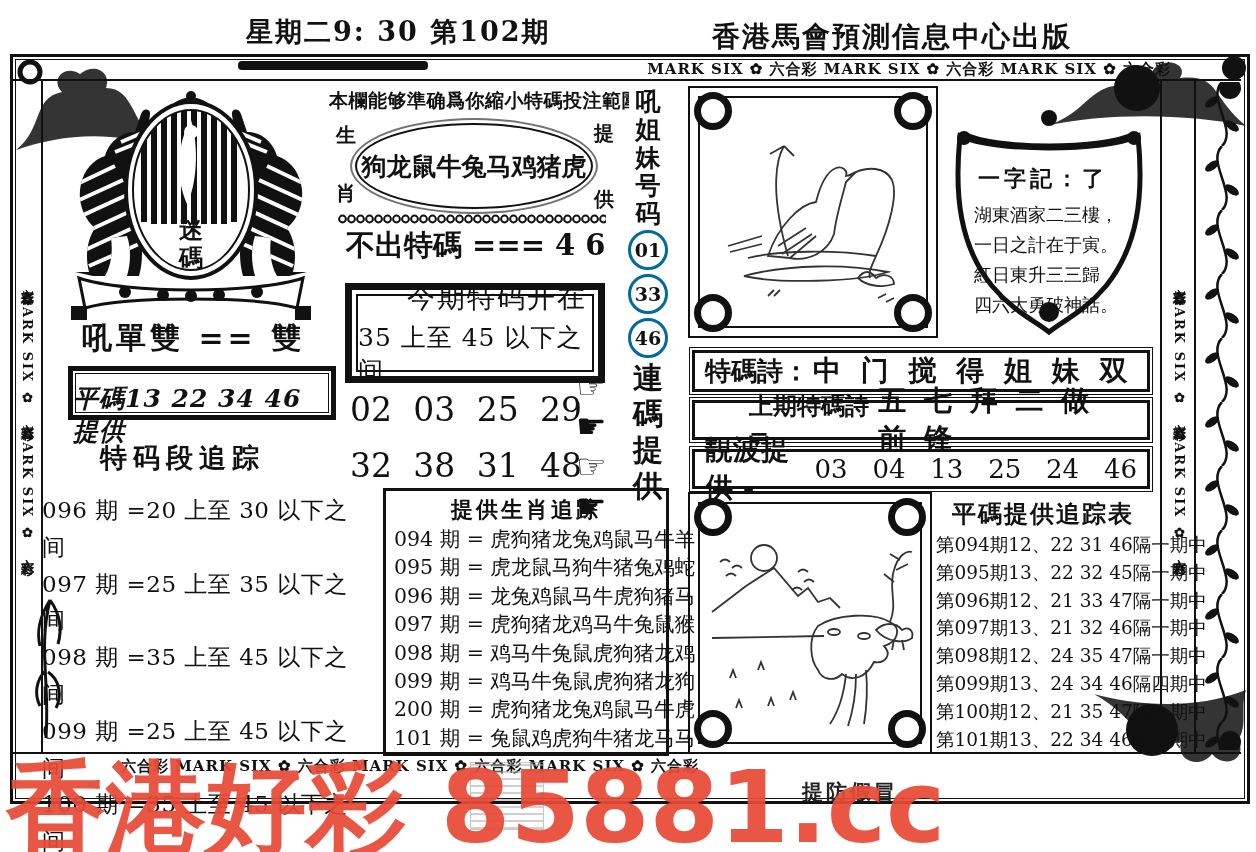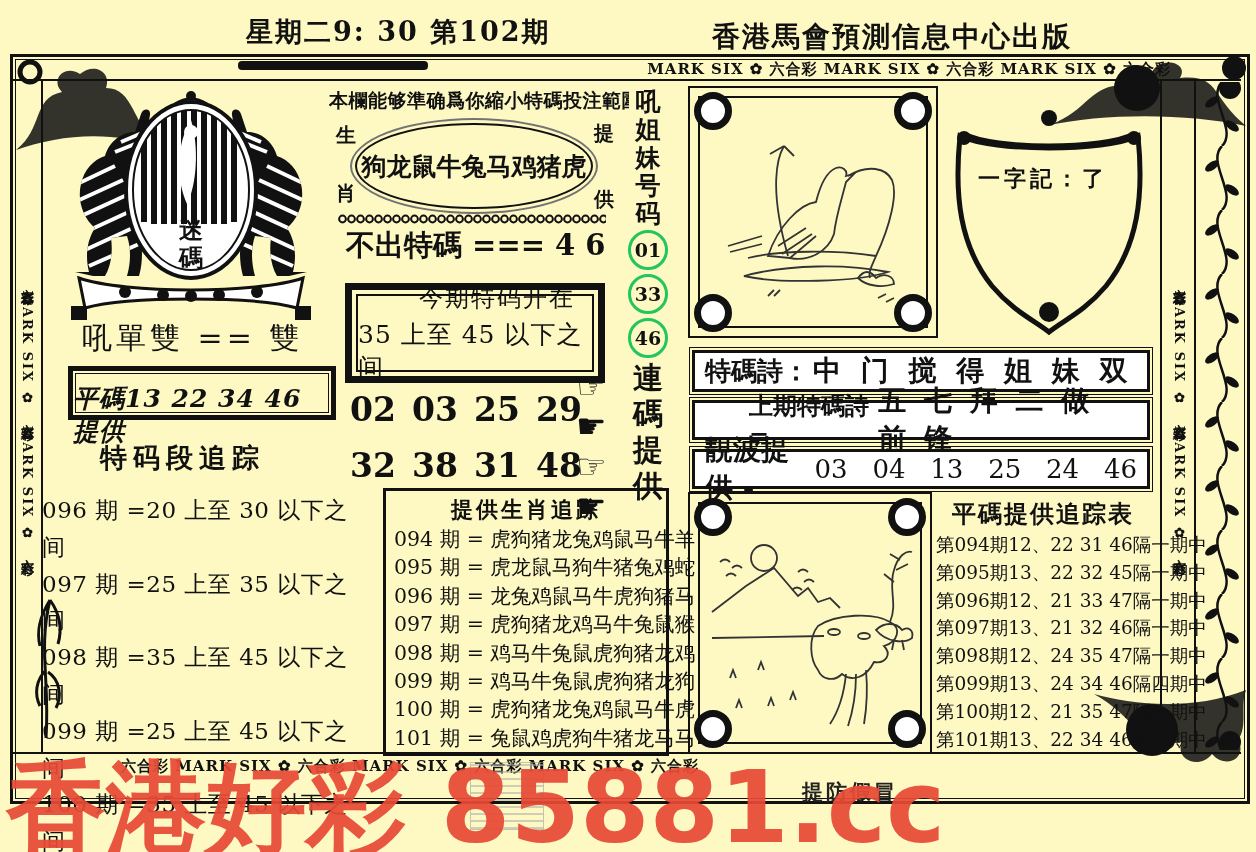--- a/index.html
+++ b/index.html
@@ -1,16 +1,16 @@
 <!DOCTYPE html>
 <html><head>
 <meta charset="utf-8">
 <style>
   html,body{margin:0;padding:0;background:#777;}
-  .page{position:relative;width:1256px;height:852px;background:#fef9c3;overflow:hidden;
+  .page{position:relative;width:1256px;height:852px;background:#ffffff;overflow:hidden;
         font-family:"DejaVu Sans",sans-serif;color:#111;}
   .abs{position:absolute;}
   .serif{font-family:"DejaVu Serif",serif;}
   
   .hdr-left{left:246px;top:14px;font-size:27px;font-weight:bold;letter-spacing:2px;}
   .hdr-right{left:712px;top:18px;font-size:28px;font-weight:bold;letter-spacing:2px;}
   
   .frame{left:10px;top:54px;width:1234px;height:744px;border:3px solid #111;}
   .frame::before{content:"";position:absolute;inset:2px;border:1px solid #111;pointer-events:none;}
   .band-top{left:13px;top:57px;width:1228px;height:24px;border-bottom:2px solid #111;
@@ -20,50 +20,50 @@
             overflow:hidden;white-space:nowrap;font-size:15px;font-weight:bold;
             letter-spacing:1px;line-height:24px;padding-left:108px;box-sizing:border-box;}
   .band-left{left:13px;top:81px;width:28px;height:671px;border-right:2px solid #111;
              writing-mode:vertical-rl;text-orientation:mixed;font-size:13px;font-weight:bold;
              letter-spacing:2px;overflow:hidden;line-height:28px;text-align:center;}
   .band-right{left:1160px;top:81px;width:32px;height:671px;border-left:2px solid #111;border-right:2px solid #111;
              writing-mode:vertical-rl;text-orientation:mixed;font-size:13px;font-weight:bold;
              letter-spacing:2px;overflow:hidden;line-height:30px;text-align:center;}
   .topbar-smear{left:238px;top:61px;width:190px;height:9px;background:#111;border-radius:4px;}
   
-  .tagline{left:82px;top:318px;width:260px;font-size:30px;font-weight:normal;letter-spacing:4px;}
+  .tagline{left:82px;top:318px;width:260px;font-size:30px;font-weight:bold;letter-spacing:4px;}
   .pingma-box{left:68px;top:366px;width:268px;height:54px;border:5px solid #111;box-sizing:border-box;
               display:flex;align-items:center;justify-content:center;}
   .pingma-box::before{content:"";position:absolute;inset:2px;border:1px solid #111;}
   .pingma-text{font-size:25px;font-style:italic;font-weight:bold;letter-spacing:1px;margin-top:44px;}
   .seg-title{left:100px;top:440px;font-size:27px;font-weight:bold;letter-spacing:6px;}
   .range-rows{left:42px;top:492px;width:308px;font-size:23px;line-height:36.8px;letter-spacing:0.5px;}
   
   .top-note{left:329px;top:88px;width:300px;font-size:19px;font-weight:bold;letter-spacing:0.5px;white-space:nowrap;overflow:hidden;}
   .corner-ch{font-size:20px;font-weight:bold;}
   .ellipse{left:350px;top:118px;width:244px;height:92px;border:2px solid #737373;border-radius:50%;
            display:flex;align-items:center;justify-content:center;}
   .ellipse::before{content:"";position:absolute;inset:3px;border:2px solid #111;border-radius:50%;}
   .ellipse-text{font-size:25px;font-weight:bold;white-space:nowrap;}
   .nospecial{left:346px;top:226px;font-size:29px;font-weight:bold;white-space:nowrap;}
   .special-box{left:345px;top:283px;width:260px;height:100px;border:7px solid #111;box-sizing:border-box;}
   .special-inner{position:absolute;inset:4px;border:2px solid #111;display:flex;flex-direction:column;
                  align-items:center;justify-content:center;gap:4px;}
-  .sp-l1{font-size:24px;letter-spacing:2px;margin-left:44px;}
+  .sp-l1{font-size:28px;letter-spacing:2px;margin-left:44px;}
   .sp-l2{font-size:25px;letter-spacing:1px;}
-  .numrow{width:232px;display:flex;justify-content:space-between;font-size:33px;font-weight:700;}
+  .numrow{width:232px;display:flex;justify-content:space-between;font-size:33px;font-weight:400;}
   .fingers{left:576px;top:368px;display:flex;flex-direction:column;gap:4px;font-size:34px;line-height:36px;}
   .zodiac-box{left:383px;top:488px;width:286px;height:268px;border:3px solid #111;box-sizing:border-box;
               padding:4px 8px 0 8px;}
   .zodiac-title{text-align:center;font-size:22px;font-weight:bold;letter-spacing:3px;}
   .zodiac-rows{font-size:20.5px;line-height:28.4px;white-space:nowrap;}
   
   .sister{left:624px;top:88px;width:48px;display:flex;flex-direction:column;align-items:center;}
   .sister-ch{font-size:25px;font-weight:bold;line-height:28px;}
-  .circle-num{width:34px;height:34px;border:3px solid #22c55e;border-radius:50%;display:flex;
+  .circle-num{width:34px;height:34px;border:3px solid #0369a1;border-radius:50%;display:flex;
               align-items:center;justify-content:center;font-size:19px;font-weight:bold;margin:2px 0;}
   .lianma-ch{font-size:30px;font-weight:bold;line-height:36px;}
   
   .picframe{border:2px solid #111;box-sizing:border-box;}
   .picframe .inner{position:absolute;inset:8px;border:2px solid #111;}
   .ringc{position:absolute;width:24px;height:24px;border:7px solid #111;border-radius:50%;background:#fff;}
   .poem-line{white-space:nowrap;}
   .row-box{border:3px solid #111;box-sizing:border-box;display:flex;align-items:center;padding:0 10px;background:#fff;}
   .row-box::before{content:"";position:absolute;inset:-6px;border:1px solid #111;pointer-events:none;}
   .pingma-title{left:952px;top:498px;font-size:24px;font-weight:bold;letter-spacing:2px;}
@@ -263,21 +263,21 @@
 
   <div class="abs zodiac-box">
     <div class="zodiac-title serif">提供生肖追踪</div>
     <div class="zodiac-rows serif">
       <div>094 期 = 虎狗猪龙兔鸡鼠马牛羊</div>
       <div>095 期 = 虎龙鼠马狗牛猪兔鸡蛇</div>
       <div>096 期 = 龙兔鸡鼠马牛虎狗猪马</div>
       <div>097 期 = 虎狗猪龙鸡马牛兔鼠猴</div>
       <div>098 期 = 鸡马牛兔鼠虎狗猪龙鸡</div>
       <div>099 期 = 鸡马牛兔鼠虎狗猪龙狗</div>
-      <div>100 期 = 虎狗猪龙兔鸡鼠马牛虎</div>
+      <div>200 期 = 虎狗猪龙兔鸡鼠马牛虎</div>
       <div>101 期 = 兔鼠鸡虎狗牛猪龙马马</div>
     </div>
   </div>
 
   <div class="abs sister">
     <span class="sister-ch serif">吼</span>
     <span class="sister-ch serif">姐</span>
     <span class="sister-ch serif">妹</span>
     <span class="sister-ch serif">号</span>
     <span class="sister-ch serif">码</span>
@@ -319,20 +319,26 @@
   <div class="abs" style="left:944px;top:106px;width:210px;height:234px;">
     <svg width="210" height="234" viewBox="0 0 210 234">
       <circle cx="105" cy="12" r="8" fill="#111"></circle>
       <path d="M20,28 C50,44 160,44 190,28" fill="none" stroke="#111" stroke-width="5"></path>
       <path d="M16,30 C10,90 16,140 48,180 C70,206 90,214 105,226 C120,214 140,206 162,180 C194,140 200,90 194,30 C160,46 50,46 16,30 Z" fill="none" stroke="#111" stroke-width="5"></path>
       <circle cx="105" cy="206" r="10" fill="#111"></circle>
       <circle cx="20" cy="32" r="7" fill="#111"></circle>
         <circle cx="190" cy="32" r="7" fill="#111"></circle>
     </svg>
     <div class="abs serif poem-line" style="left:34px;top:58px;font-size:22px;font-weight:bold;letter-spacing:4px;font-family:Liberation Mono, monospace;">一字記：了</div>
+    <div class="abs serif" style="left:30px;top:94px;font-size:18px;line-height:30px;">
+      <div class="poem-line">湖東酒家二三樓，</div>
+      <div class="poem-line">一日之計在于寅。</div>
+      <div class="poem-line">紅日東升三三歸，</div>
+      <div class="poem-line">四六大勇破神話。</div>
+    </div>
   </div>
 
   <div class="abs row-box" style="left:692px;top:350px;width:458px;height:42px;">
     <span class="serif" style="font-size:26px;font-weight:bold;">特碼詩：</span>
     <span style="font-size:28px;font-weight:bold;letter-spacing:5px;margin-left:4px;">中 门 搅 得 姐 妹 双</span>
   </div>
   <div class="abs row-box" style="left:692px;top:400px;width:458px;height:40px;">
     <span class="serif" style="font-size:24px;font-weight:bold;margin-left:44px;">上期特碼詩 =</span>
     <span style="font-size:28px;font-weight:bold;letter-spacing:4px;margin-left:4px;">五 七 拜 二 做 前 锋</span>
   </div>

